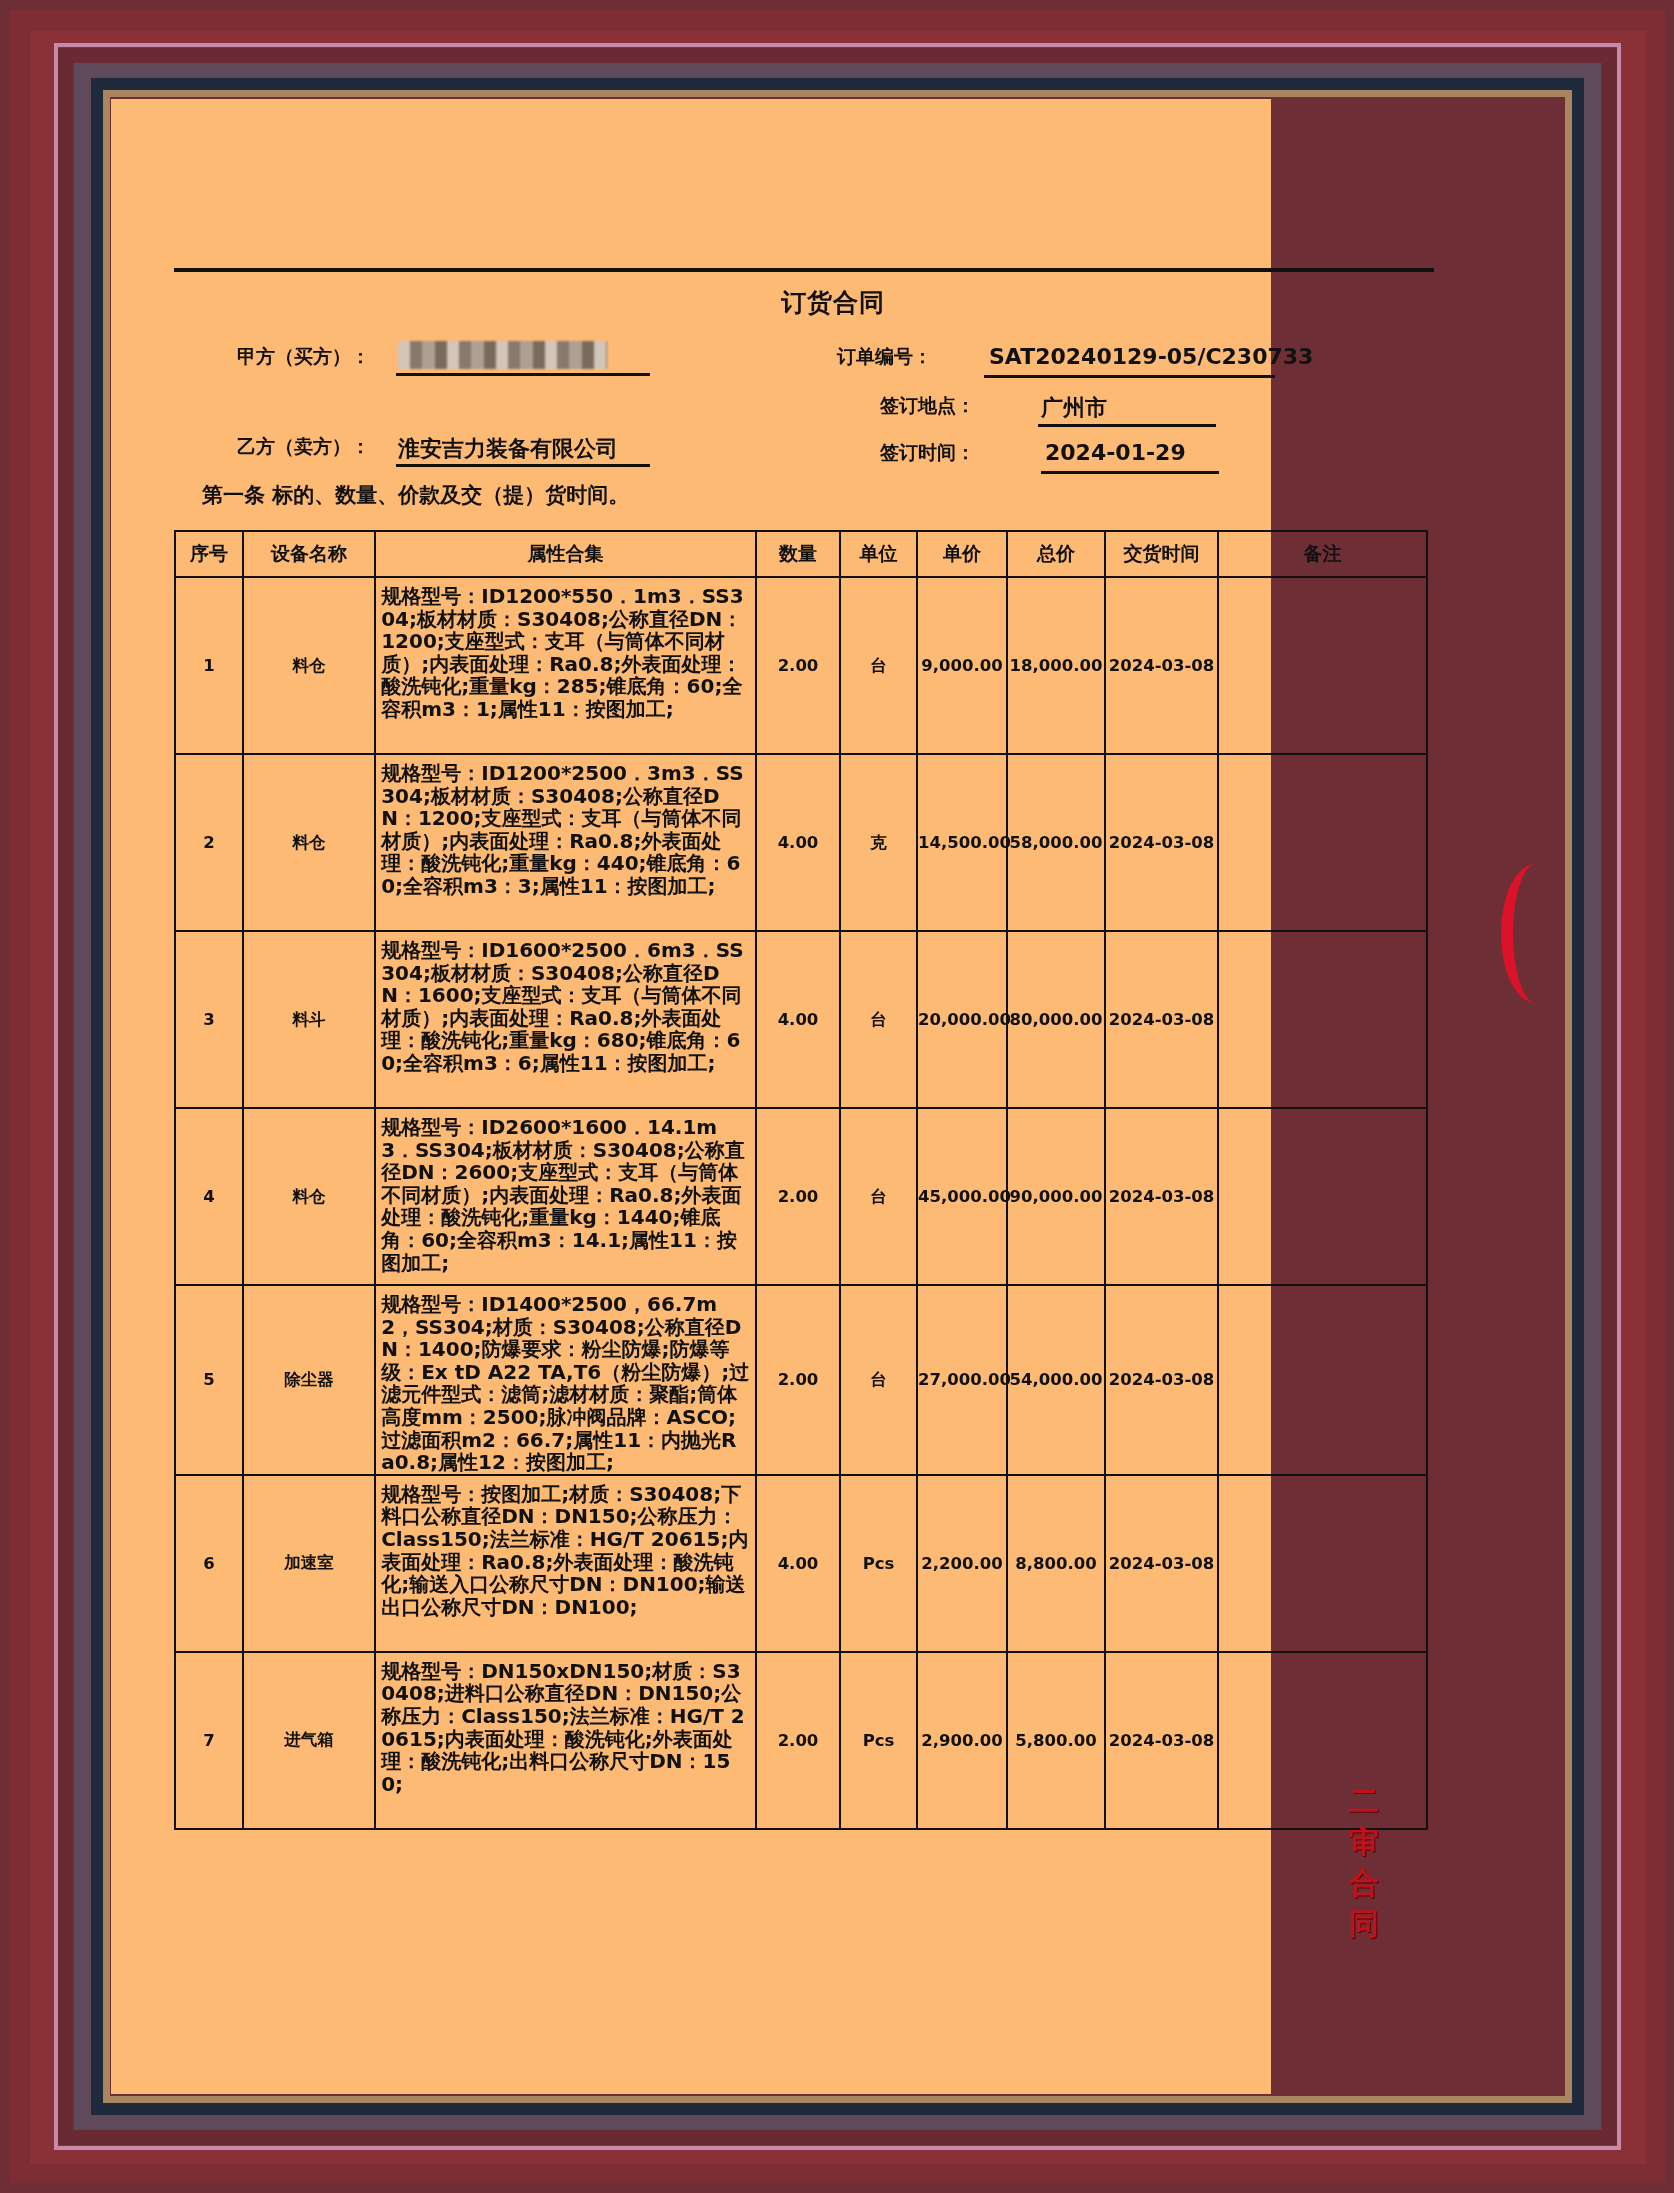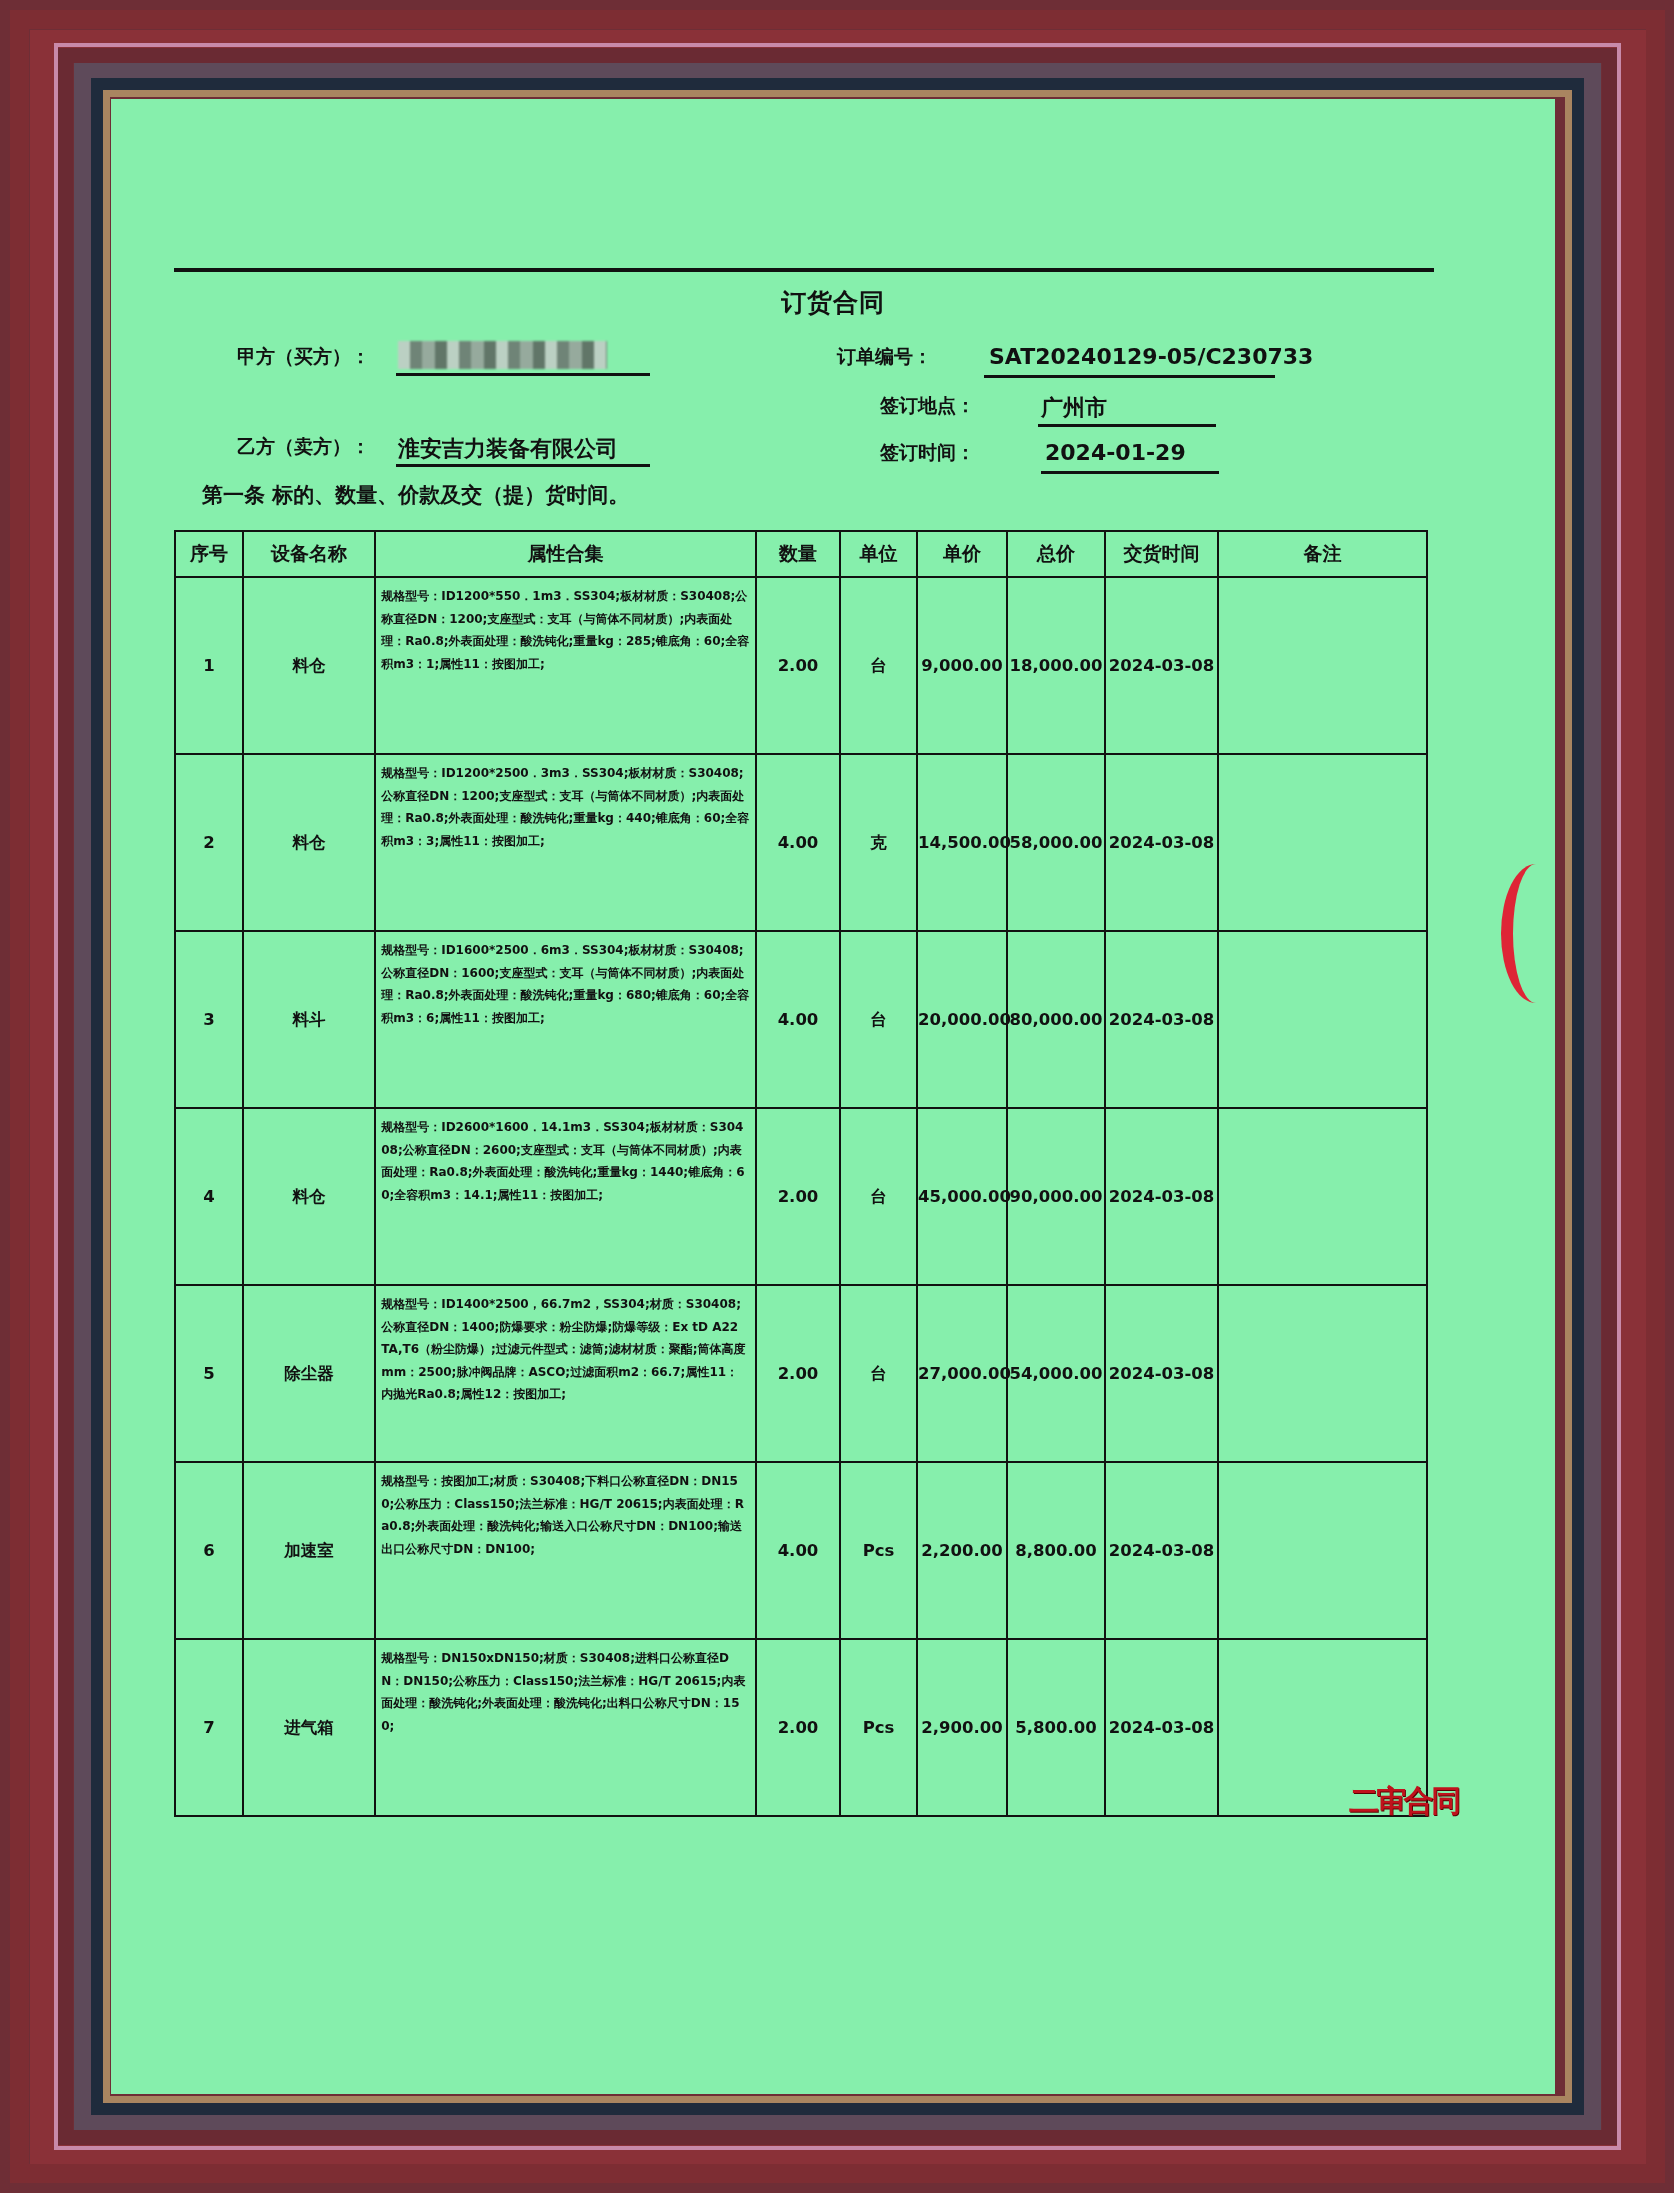--- a/index.html
+++ b/index.html
@@ -17,22 +17,22 @@
   }
   .frame .f1 { position:absolute; left:10.4px; top:10.4px; right:10.4px; bottom:10.4px; border:19px solid #7d2d33; box-sizing:border-box; }
   .frame .f2 { position:absolute; left:29.5px; top:29.5px; right:29.5px; bottom:29.5px; border:26px solid #8a3138; box-sizing:border-box; }
   .frame .f3 { position:absolute; left:54px; top:43px; right:54px; bottom:43px; border:4.3px solid #c88aaa; box-sizing:border-box; }
   .frame .f4 { position:absolute; left:58px; top:48px; right:58px; bottom:48px; border:15.6px solid #6a2a33; box-sizing:border-box; }
   .frame .f5 { position:absolute; left:74px; top:63px; right:74px; bottom:63px; border:17.4px solid #5e4a5a; box-sizing:border-box; }
   .frame .f6 { position:absolute; left:91px; top:78px; right:91px; bottom:78px; border:12px solid #1f2b3c; box-sizing:border-box; }
   .frame .f7 { position:absolute; left:103px; top:90px; right:103px; bottom:90px; border:7.8px solid #a98560; box-sizing:border-box; }
 
   .paper {
-    position:absolute; left:111px; top:99px; width:1444px; height:1995px;
-    background:#86efac;
+    position:absolute; left:111px; top:99px; width:1160px; height:1995px;
+    background:#fdba74;
   }
   .abs { position:absolute; }
   .top-rule { left:63px; top:169px; width:1260px; height:3.5px; background:#111; }
   .title { left:0; width:1444px; top:187px; text-align:center; font-size:25px; font-weight:bold; letter-spacing:0.9px; }
 
   .label { font-size:19px; font-weight:bold; white-space:nowrap; }
   .value { font-size:22px; font-weight:bold; white-space:nowrap; }
   .uline { height:2.6px; background:#111; }
 
   .blurred {
@@ -49,21 +49,21 @@
     font-size:16.5px; font-weight:bold;
   }
   table.items th, table.items td {
     border:2.6px solid #111; padding:0;
     text-align:center; vertical-align:middle;
   }
   table.items th { height:44px; font-size:19px; }
   table.items td { height:168px; }
   table.items td.attr {
     text-align:left; vertical-align:top; padding:7px 5.2px 0 5.2px;
-    font-size:12px; line-height:22.6px; word-break:break-all;
+    font-size:20px; line-height:22.6px; word-break:break-all;
   }
   .stamp-text {
     left:1238px; top:1682px; font-size:30px; font-weight:bold; color:#c0121c;
     letter-spacing:-2.6px; text-shadow:0.9px 0.9px 0 #5a0000;
     font-family:"DejaVu Serif", serif;
   }
   .seal-edge {
     left:1390px; top:765px; width:70px; height:139px;
     border-left:12px solid #e8102a; border-radius:50% 0 0 50%;
     box-sizing:border-box; opacity:0.9;

